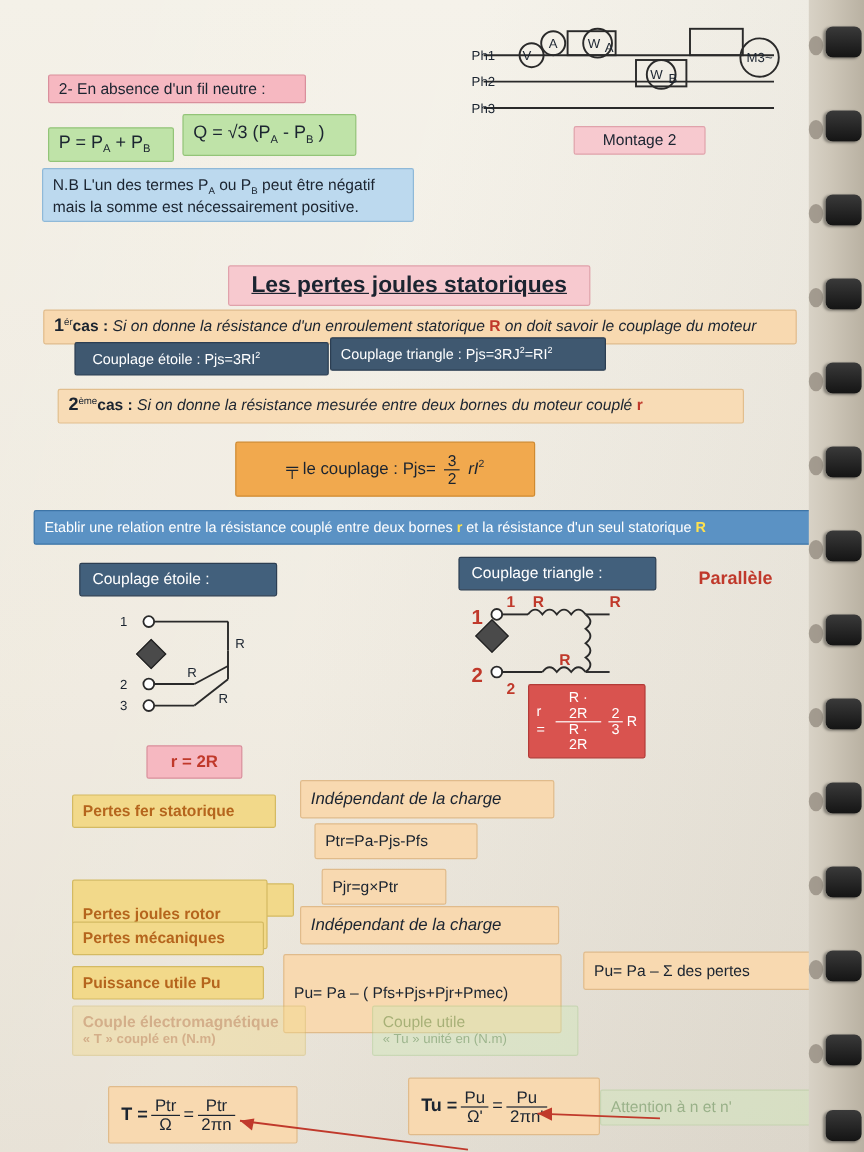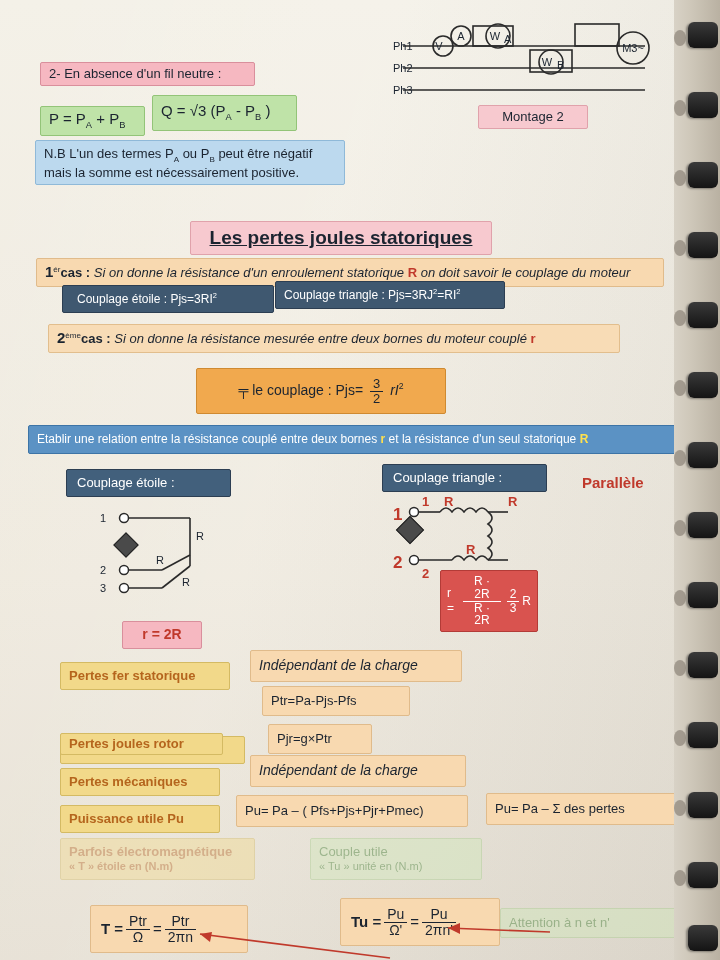--- a/index.html
+++ b/index.html
@@ -249,51 +249,51 @@
   <div class="blk yellow s13" style="left:60px;top:662px;width:170px;padding:5px 8px;font-weight:bold;color:#b5651d;">
     <span>Pertes  fer statorique</span>
   </div>
   <div class="blk peach s14 it" style="left:250px;top:650px;width:212px;padding:6px 8px;font-style:italic;">
     <span>Indépendant de la charge</span>
   </div>
 
   <div class="blk yellow s13" style="left:60px;top:736px;width:185px;padding:5px 8px;font-weight:bold;color:#b5651d;">
     <span>Puissance transmise Ptr</span>
   </div>
-  <div class="blk peach s13" style="left:262px;top:686px;width:148px;padding:6px 8px;">
+  <div class="blk peach s13" style="left:262px;top:686px;width:136px;padding:6px 8px;">
     <span>Ptr=Pa-Pjs-Pfs</span>
   </div>
 
-  <div class="blk yellow s13" style="left:60px;top:733px;width:163px;padding:2px 8px;font-weight:bold;color:#b5651d;">
+  <div class="blk yellow s13" style="left:60px;top:733px;width:163px;padding:20px 8px;font-weight:bold;color:#b5651d;">
     <span>Pertes joules rotor</span>
   </div>
   <div class="blk peach s13" style="left:268px;top:724px;width:104px;padding:6px 8px;">
     <span>Pjr=g×Ptr</span>
   </div>
 
   <div class="blk yellow s13" style="left:60px;top:768px;width:160px;padding:5px 8px;font-weight:bold;color:#b5651d;">
     <span>Pertes  mécaniques</span>
   </div>
   <div class="blk peach s14" style="left:250px;top:755px;width:216px;padding:6px 8px;font-style:italic;">
     <span>Indépendant de la charge</span>
   </div>
 
   <div class="blk yellow s13" style="left:60px;top:805px;width:160px;padding:5px 8px;font-weight:bold;color:#b5651d;">
     <span>Puissance utile Pu</span>
   </div>
-  <div class="blk peach s13" style="left:236px;top:795px;width:232px;padding:7px 8px;">
+  <div class="blk peach s13" style="left:236px;top:795px;width:232px;padding:24px 8px;">
     <span>Pu= Pa – ( Pfs+Pjs+Pjr+Pmec)</span>
   </div>
   <div class="blk peach s13" style="left:486px;top:793px;width:196px;padding:7px 8px;">
     <span>Pu= Pa – Σ des pertes</span>
   </div>
 
   <div class="blk yellow s13 ghost" style="left:60px;top:838px;width:195px;padding:5px 8px;font-weight:bold;color:#b5651d;">
-    <div>Parfois électromagnétique</div>
-    <div class="s11">« T » étoile en (N.m)</div>
+    <div>Couple électromagnétique</div>
+    <div class="s11">« T » couplé en (N.m)</div>
   </div>
   <div class="blk greenpale s13 ghost" style="left:310px;top:838px;width:172px;padding:5px 8px;color:#3a7a2a;">
     <div>Couple utile</div>
     <div class="s11">« Tu » unité en (N.m)</div>
   </div>
 
   <div class="blk peach" style="left:90px;top:905px;width:158px;padding:8px 10px;">
     <div style="display:flex;align-items:center;font-size:15px;">
       <b class="bd">T =</b>
       <span class="frac" style="font-size:14px;">

